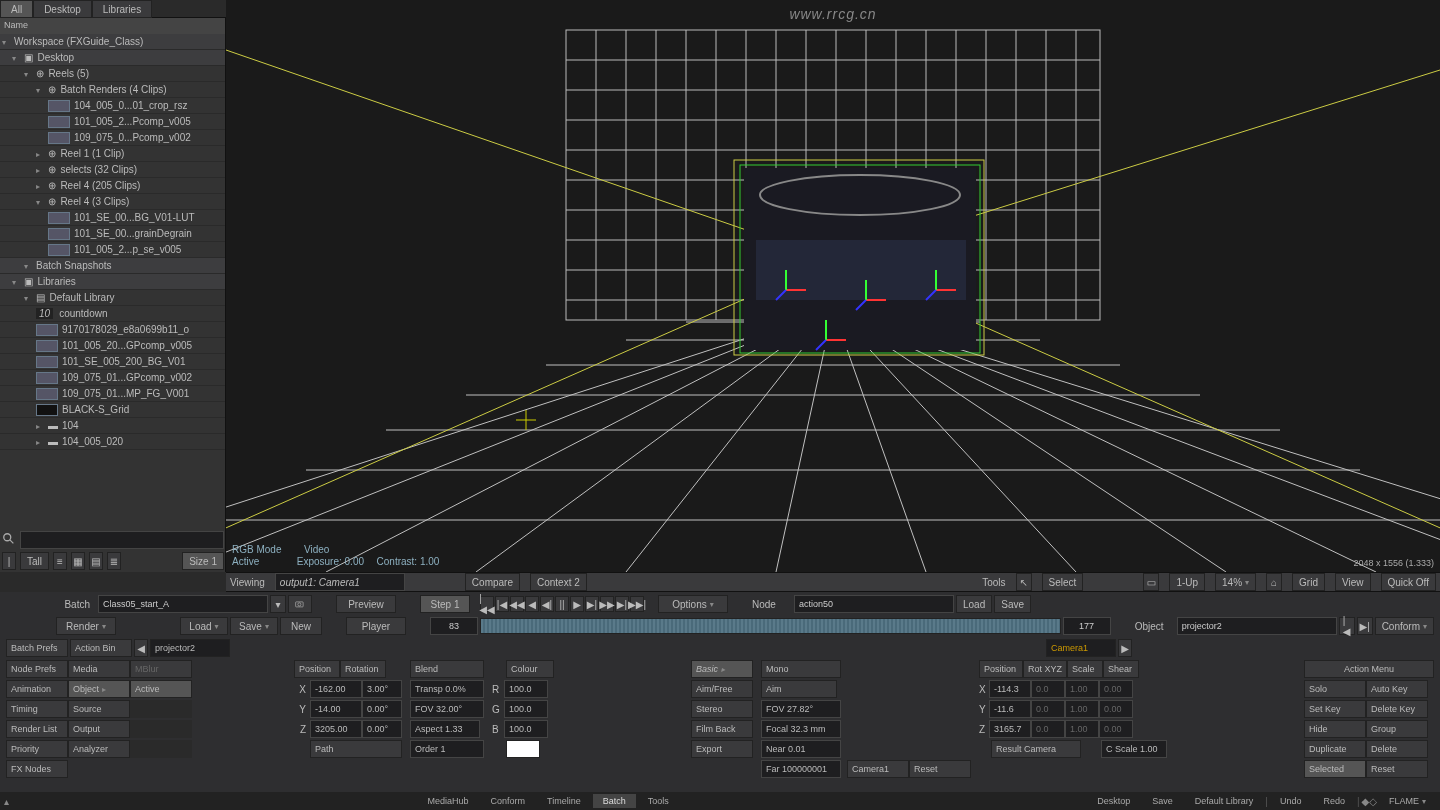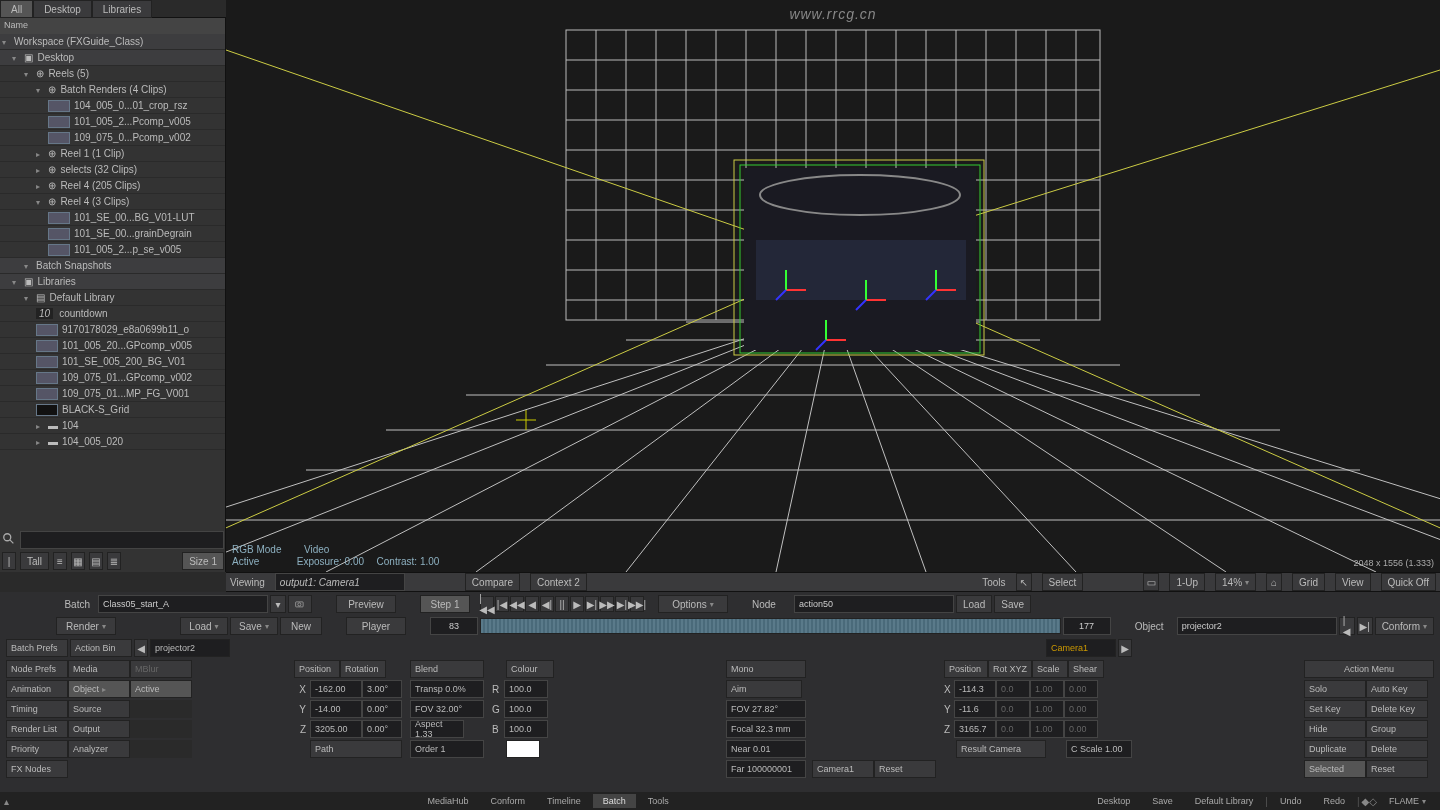--- a/index.html
+++ b/index.html
@@ -470,21 +470,21 @@
       <div class="pcell">
           <div class="plabel" style="width:74px">Blend</div>
         </div>
       <div class="pcell">
           <div class="pval" style="width:74px">Transp 0.0%</div>
         </div>
       <div class="pcell">
           <div class="pval" style="width:74px">FOV 32.00°</div>
         </div>
       <div class="pcell">
-          <div class="pval" style="width:54px">Aspect 1.33</div>
+          <div class="pval" style="width:70px">Aspect 1.33</div>
         </div>
       <div class="pcell">
           <div class="pval" style="width:74px">Order 1</div>
         </div>
     </div>
 
     <div class="pcol">
       <div class="pcell">
           <div style="width:14px"></div>
           <div class="plabel" style="width:48px">Colour</div>
@@ -502,20 +502,37 @@
           <div class="pval" style="width:44px">100.0</div>
         </div>
       <div class="pcell">
           <div style="width:14px"></div>
           <div class="colorbox"></div>
         </div>
     </div>
 
     <div class="spacer"></div>
 
+    <div class="pcol">
+      <div class="pcell">
+          <div class="plabel on tri-right" style="width:62px;font-style:italic">Basic</div>
+        </div>
+      <div class="pcell">
+          <div class="plabel" style="width:62px">Aim/Free</div>
+        </div>
+      <div class="pcell">
+          <div class="plabel" style="width:62px">Stereo</div>
+        </div>
+      <div class="pcell">
+          <div class="plabel" style="width:62px">Film Back</div>
+        </div>
+      <div class="pcell">
+          <div class="plabel" style="width:62px">Export</div>
+        </div>
+    </div>
 
     <div class="pcol">
       <div class="pcell">
           <div class="plabel" style="width:80px">Mono</div>
         </div>
       <div class="pcell">
           <div class="plabel" style="width:76px">Aim</div>
         </div>
       <div class="pcell">
           <div class="pval" style="width:80px">FOV 27.82°</div>

